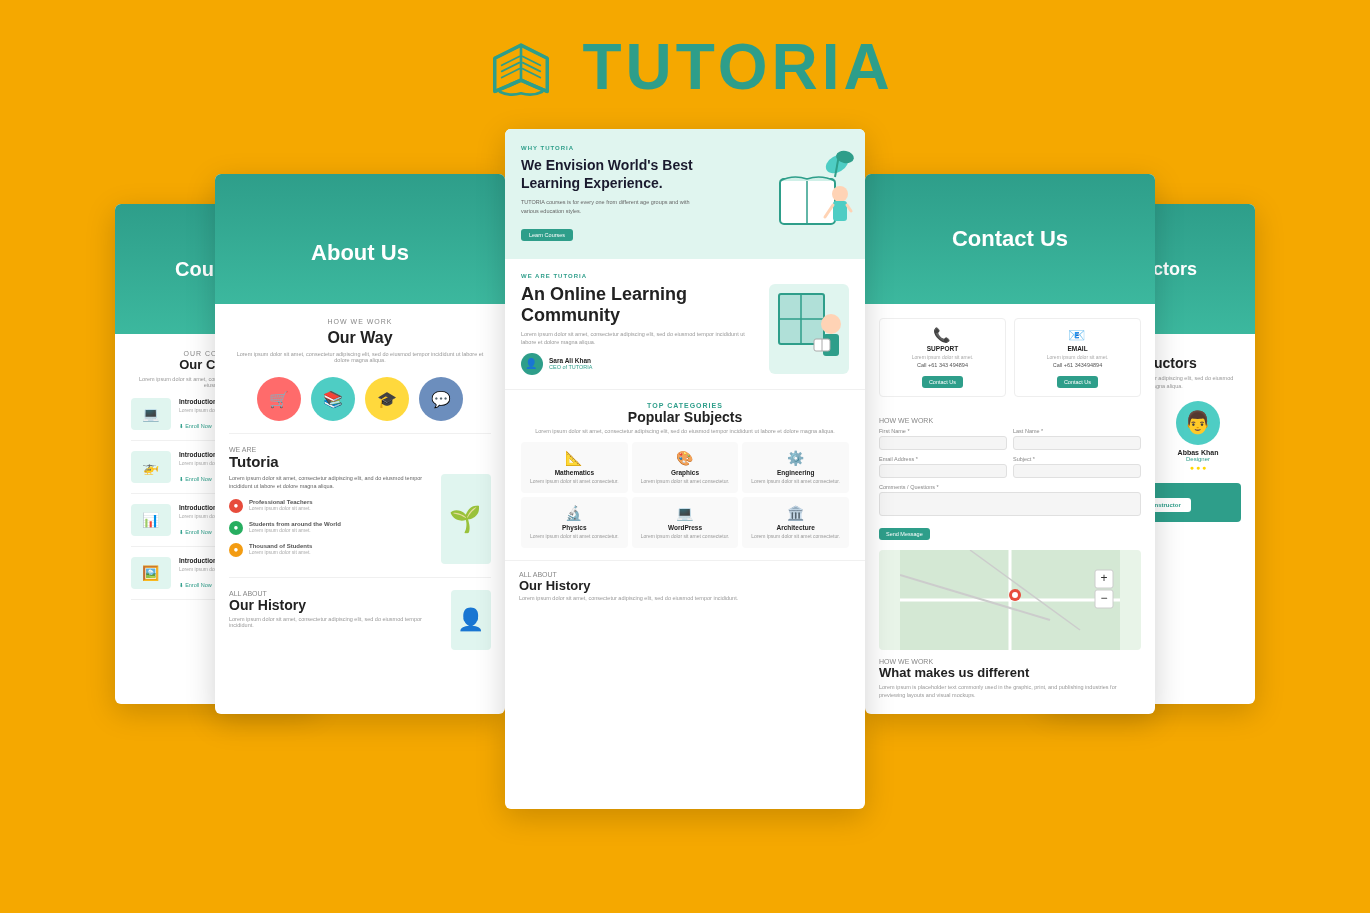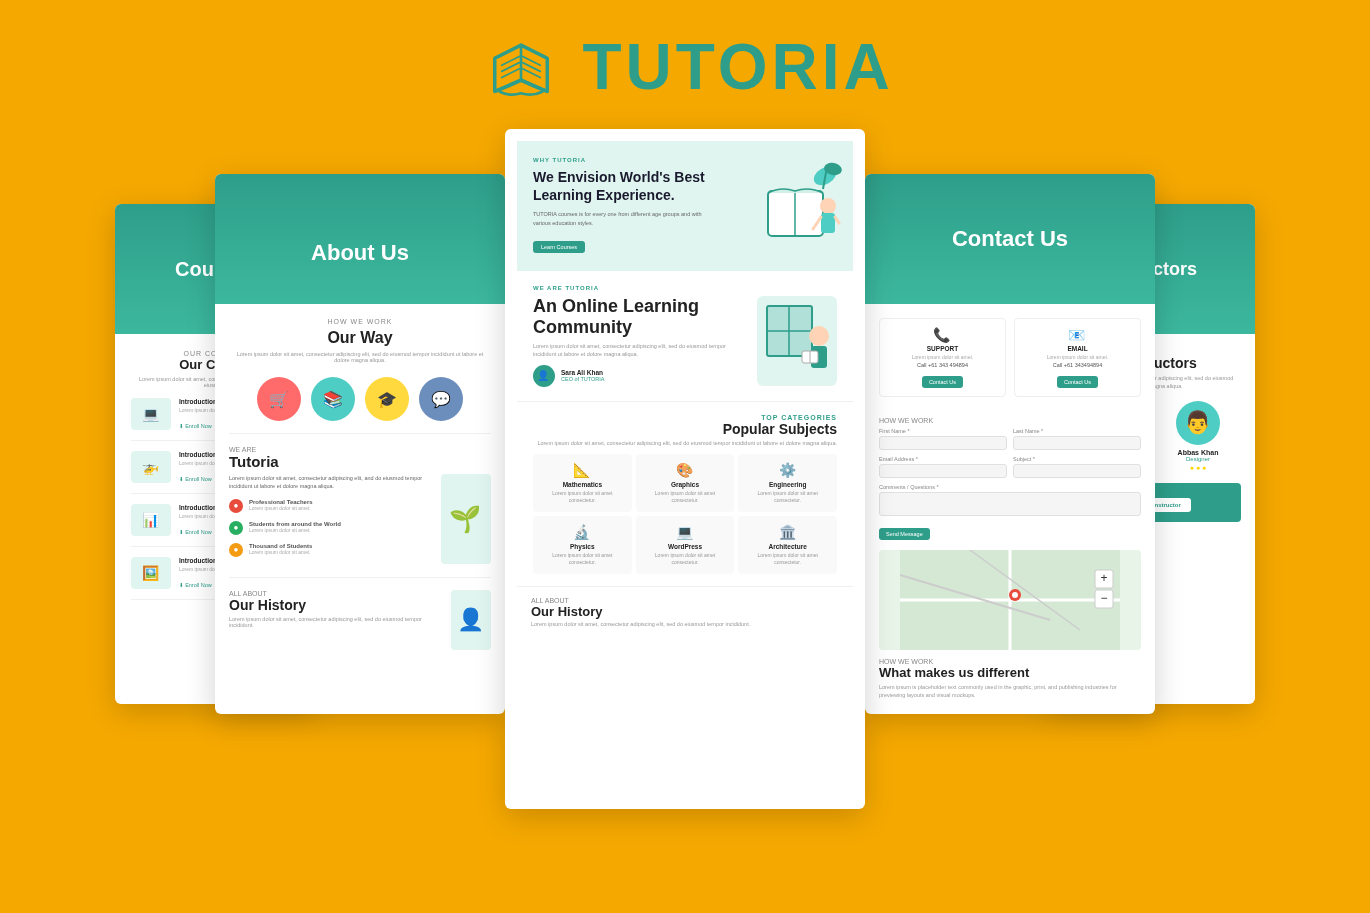--- a/index.html
+++ b/index.html
@@ -102,21 +102,21 @@
       flex-shrink: 0;
       display: flex;
       align-items: center;
       justify-content: center;
       color: #fff;
       font-size: 8px;
     }
 
     
     .center-inner {
-      padding: 12px;
+      padding: 0;
       height: 100%;
       overflow: hidden;
     }
 
     
     .hero-section {
       background: #E0F5EF;
       padding: 16px 16px 14px;
       position: relative;
       min-height: 130px;
@@ -499,21 +499,21 @@
               <rect x="54" y="50" width="16" height="22" rx="3" fill="#2E9E8A"></rect>
 
               <rect x="45" y="55" width="16" height="12" rx="2" fill="#fff" stroke="#aaa" stroke-width="1"></rect>
               <line x1="53" y1="55" x2="53" y2="67" stroke="#aaa" stroke-width="1"></line>
             </svg>
           </div>
         </div>
       </div>
 
       <div class="subjects-section">
-        <div style="text-align:right; margin-bottom:8px;">
+        <div style="text-align:center; margin-bottom:8px;">
           <div style="font-size:7px; color:#2E9E8A; text-transform:uppercase; letter-spacing:1px; font-weight:700;">TOP CATEGORIES</div>
           <div style="font-size:14px; font-weight:800; color:#222;">Popular Subjects</div>
           <div style="font-size:5.5px; color:#999; margin-top:3px;">Lorem ipsum dolor sit amet, consectetur adipiscing elit, sed do eiusmod tempor incididunt ut labore et dolore magna aliqua.</div>
         </div>
         <div class="subjects-grid">
           <div class="subject-card">
             <div class="subject-icon">📐</div>
             <div class="subject-name">Mathematics</div>
             <div class="subject-desc">Lorem ipsum dolor sit amet consectetur.</div>
           </div>

